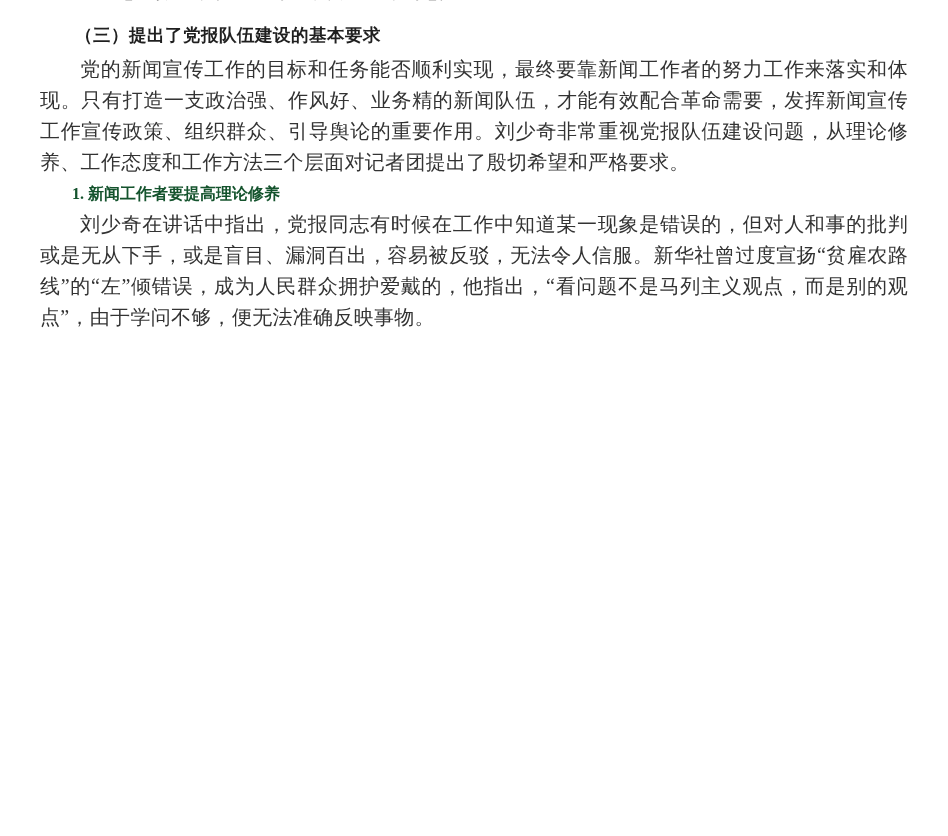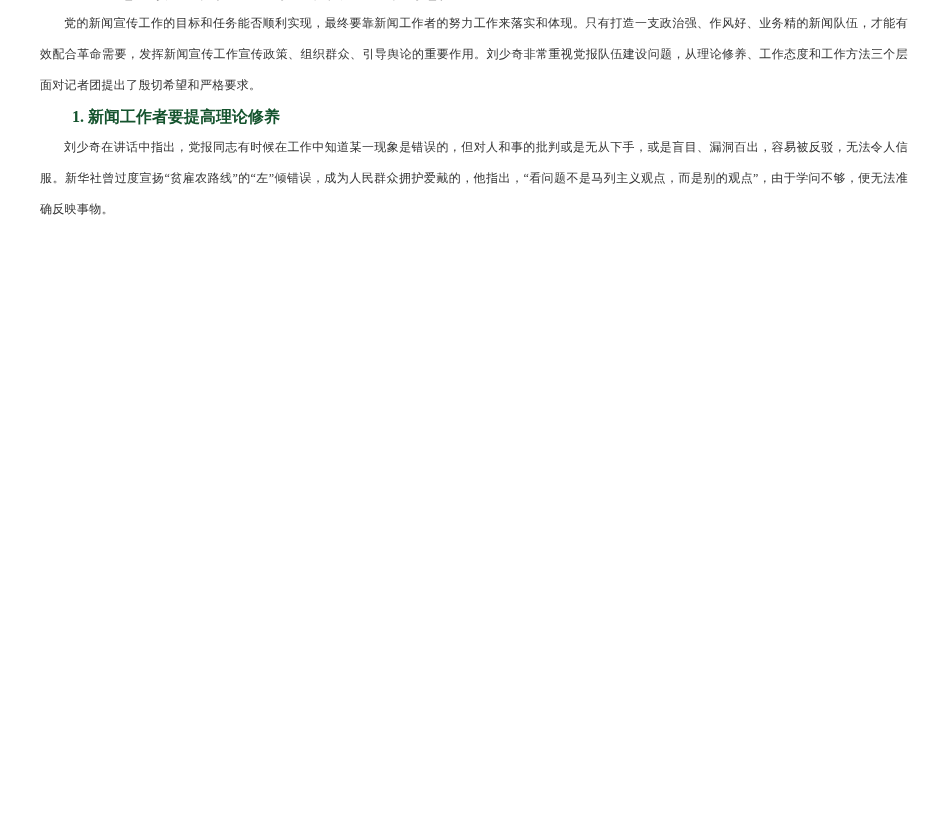--- a/index.html
+++ b/index.html
@@ -43,37 +43,38 @@
   h3.subheading {
     margin: 0;
     font-size: 16px;
     line-height: 31px;
     font-weight: bold;
     color: #14532d;
     text-indent: 2em;
   }
   p.body {
     margin: 0;
-    font-size: 12px;
+    font-size: 20px;
     line-height: 31px;
     text-align: justify;
     text-indent: 2em;
     color: #333333;
     letter-spacing: 0.3px;
   }
 </style>
 </head>
 <body>
 
 <div class="page">
 
   <div class="clip-line">
     <p>上述思想对改进党报批评与表扬工作具有重要指导意义。</p>
   </div>
 
+  <h2 class="section-heading">（三）提出了党报队伍建设的基本要求</h2>
 
   <p class="body">党的新闻宣传工作的目标和任务能否顺利实现，最终要靠新闻工作者的努力工作来落实和体现。只有打造一支政治强、作风好、业务精的新闻队伍，才能有效配合革命需要，发挥新闻宣传工作宣传政策、组织群众、引导舆论的重要作用。刘少奇非常重视党报队伍建设问题，从理论修养、工作态度和工作方法三个层面对记者团提出了殷切希望和严格要求。</p>
 
   <h3 class="subheading">1.  新闻工作者要提高理论修养</h3>
 
 
 
   <p class="body">刘少奇在讲话中指出，党报同志有时候在工作中知道某一现象是错误的，但对人和事的批判或是无从下手，或是盲目、漏洞百出，容易被反驳，无法令人信服。新华社曾过度宣扬“贫雇农路线”的“左”倾错误，成为人民群众拥护爱戴的，他指出，“看问题不是马列主义观点，而是别的观点”，由于学问不够，便无法准确反映事物。</p>
 
 

